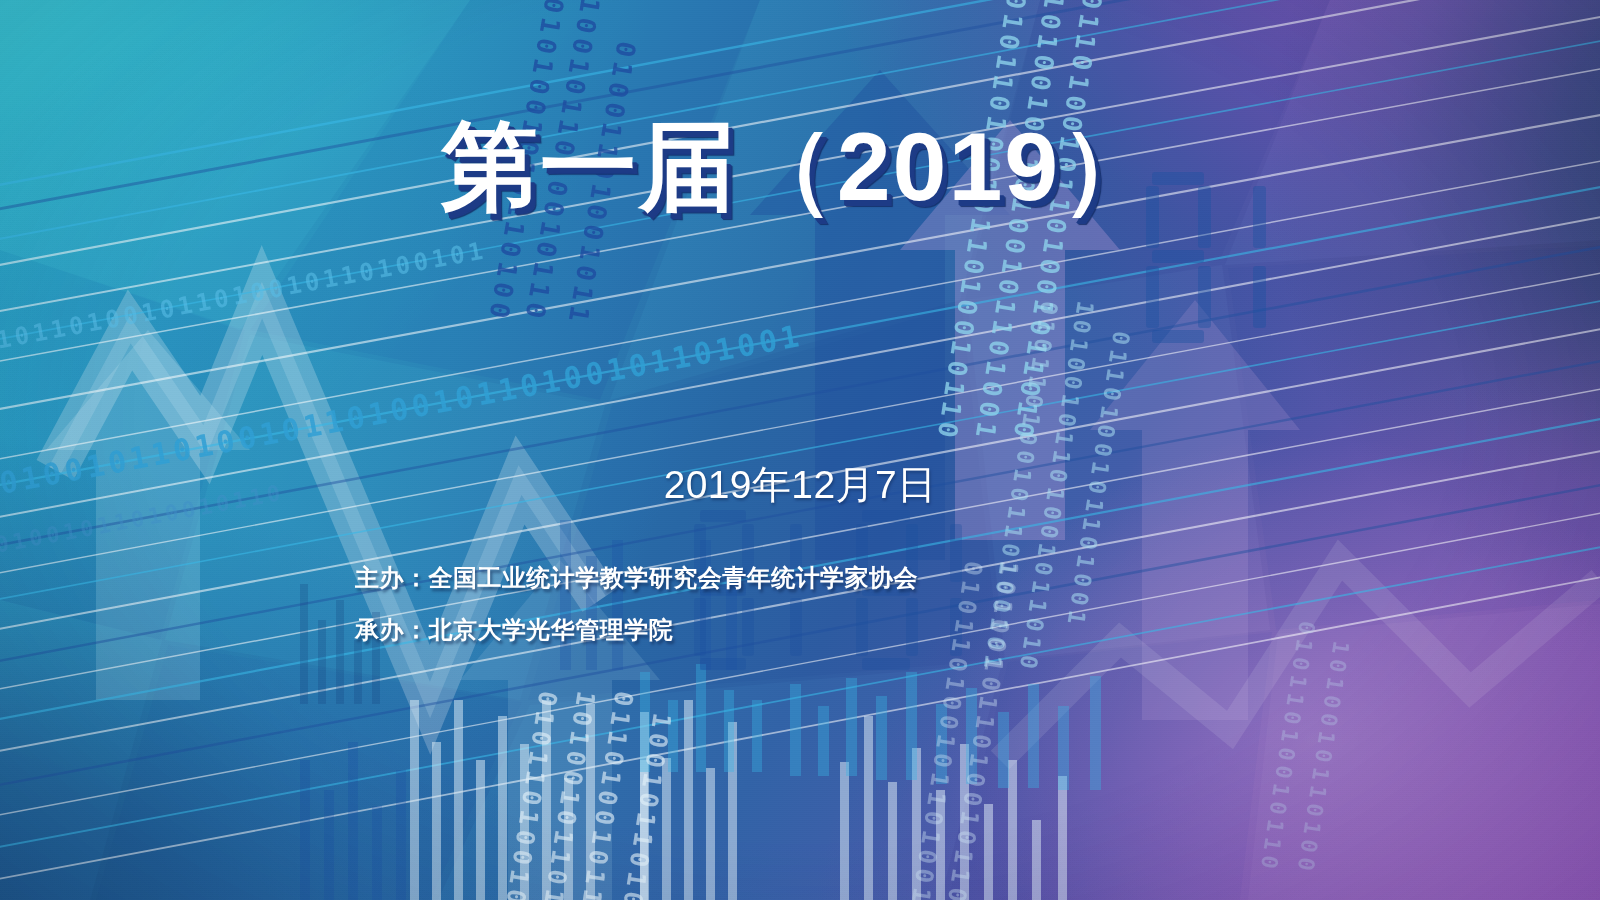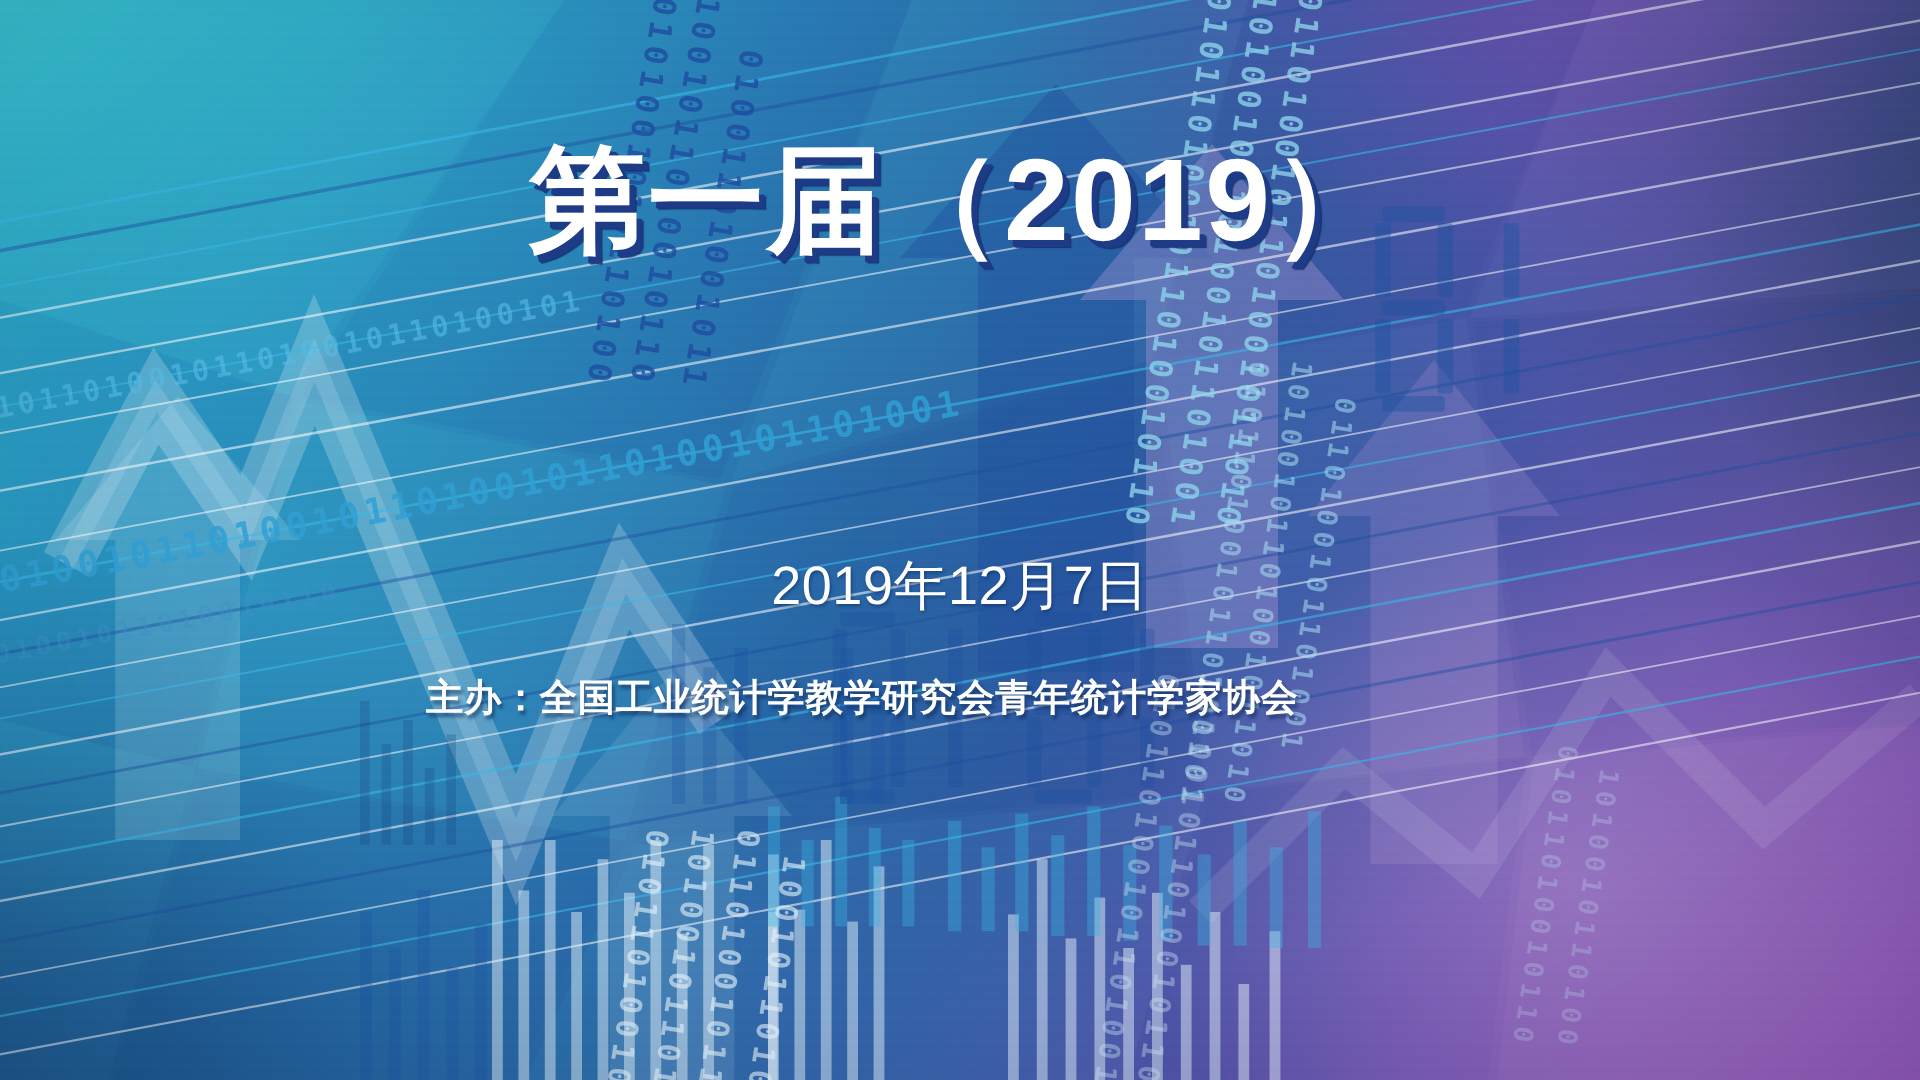--- a/index.html
+++ b/index.html
@@ -106,34 +106,34 @@
   }
   .title-line.l1{font-size:97px;margin-bottom:24px;}
   .title-line.l2{font-size:97px;}
 
   .date-line{
     position:absolute;
     left:0;right:0;
     top:458px;
     text-align:center;
     color:#ffffff;
-    font-size:45px;
+    font-size:39px;
     font-weight:400;
     letter-spacing:.01em;
     text-shadow:1px 2px 3px rgba(14,40,86,.55);
   }
 
   .org-block{
     position:absolute;
     left:355px;
     top:566px;
   }
   .org-line{
     color:#ffffff;
-    font-size:31px;
+    font-size:24px;
     font-weight:700;
     letter-spacing:.02em;
     line-height:1.0;
     white-space:nowrap;
     text-shadow:2px 3px 3px rgba(14,38,82,.6);
   }
   .org-line + .org-line{margin-top:28px;}
 
   .noise{
     background-image:
@@ -378,17 +378,18 @@
   <div id="content">
 
     <div class="title-block">
       <div class="title-line l1">第一届（2019）</div>
     </div>
 
     <div class="date-line">2019年12月7日</div>
 
     <div class="org-block">
       <div class="org-line">主办：全国工业统计学教学研究会青年统计学家协会</div>
+      <div class="org-line">承办：北京大学光华管理学院</div>
     </div>
 
   </div>
 
 </div>
 
 </body></html>

